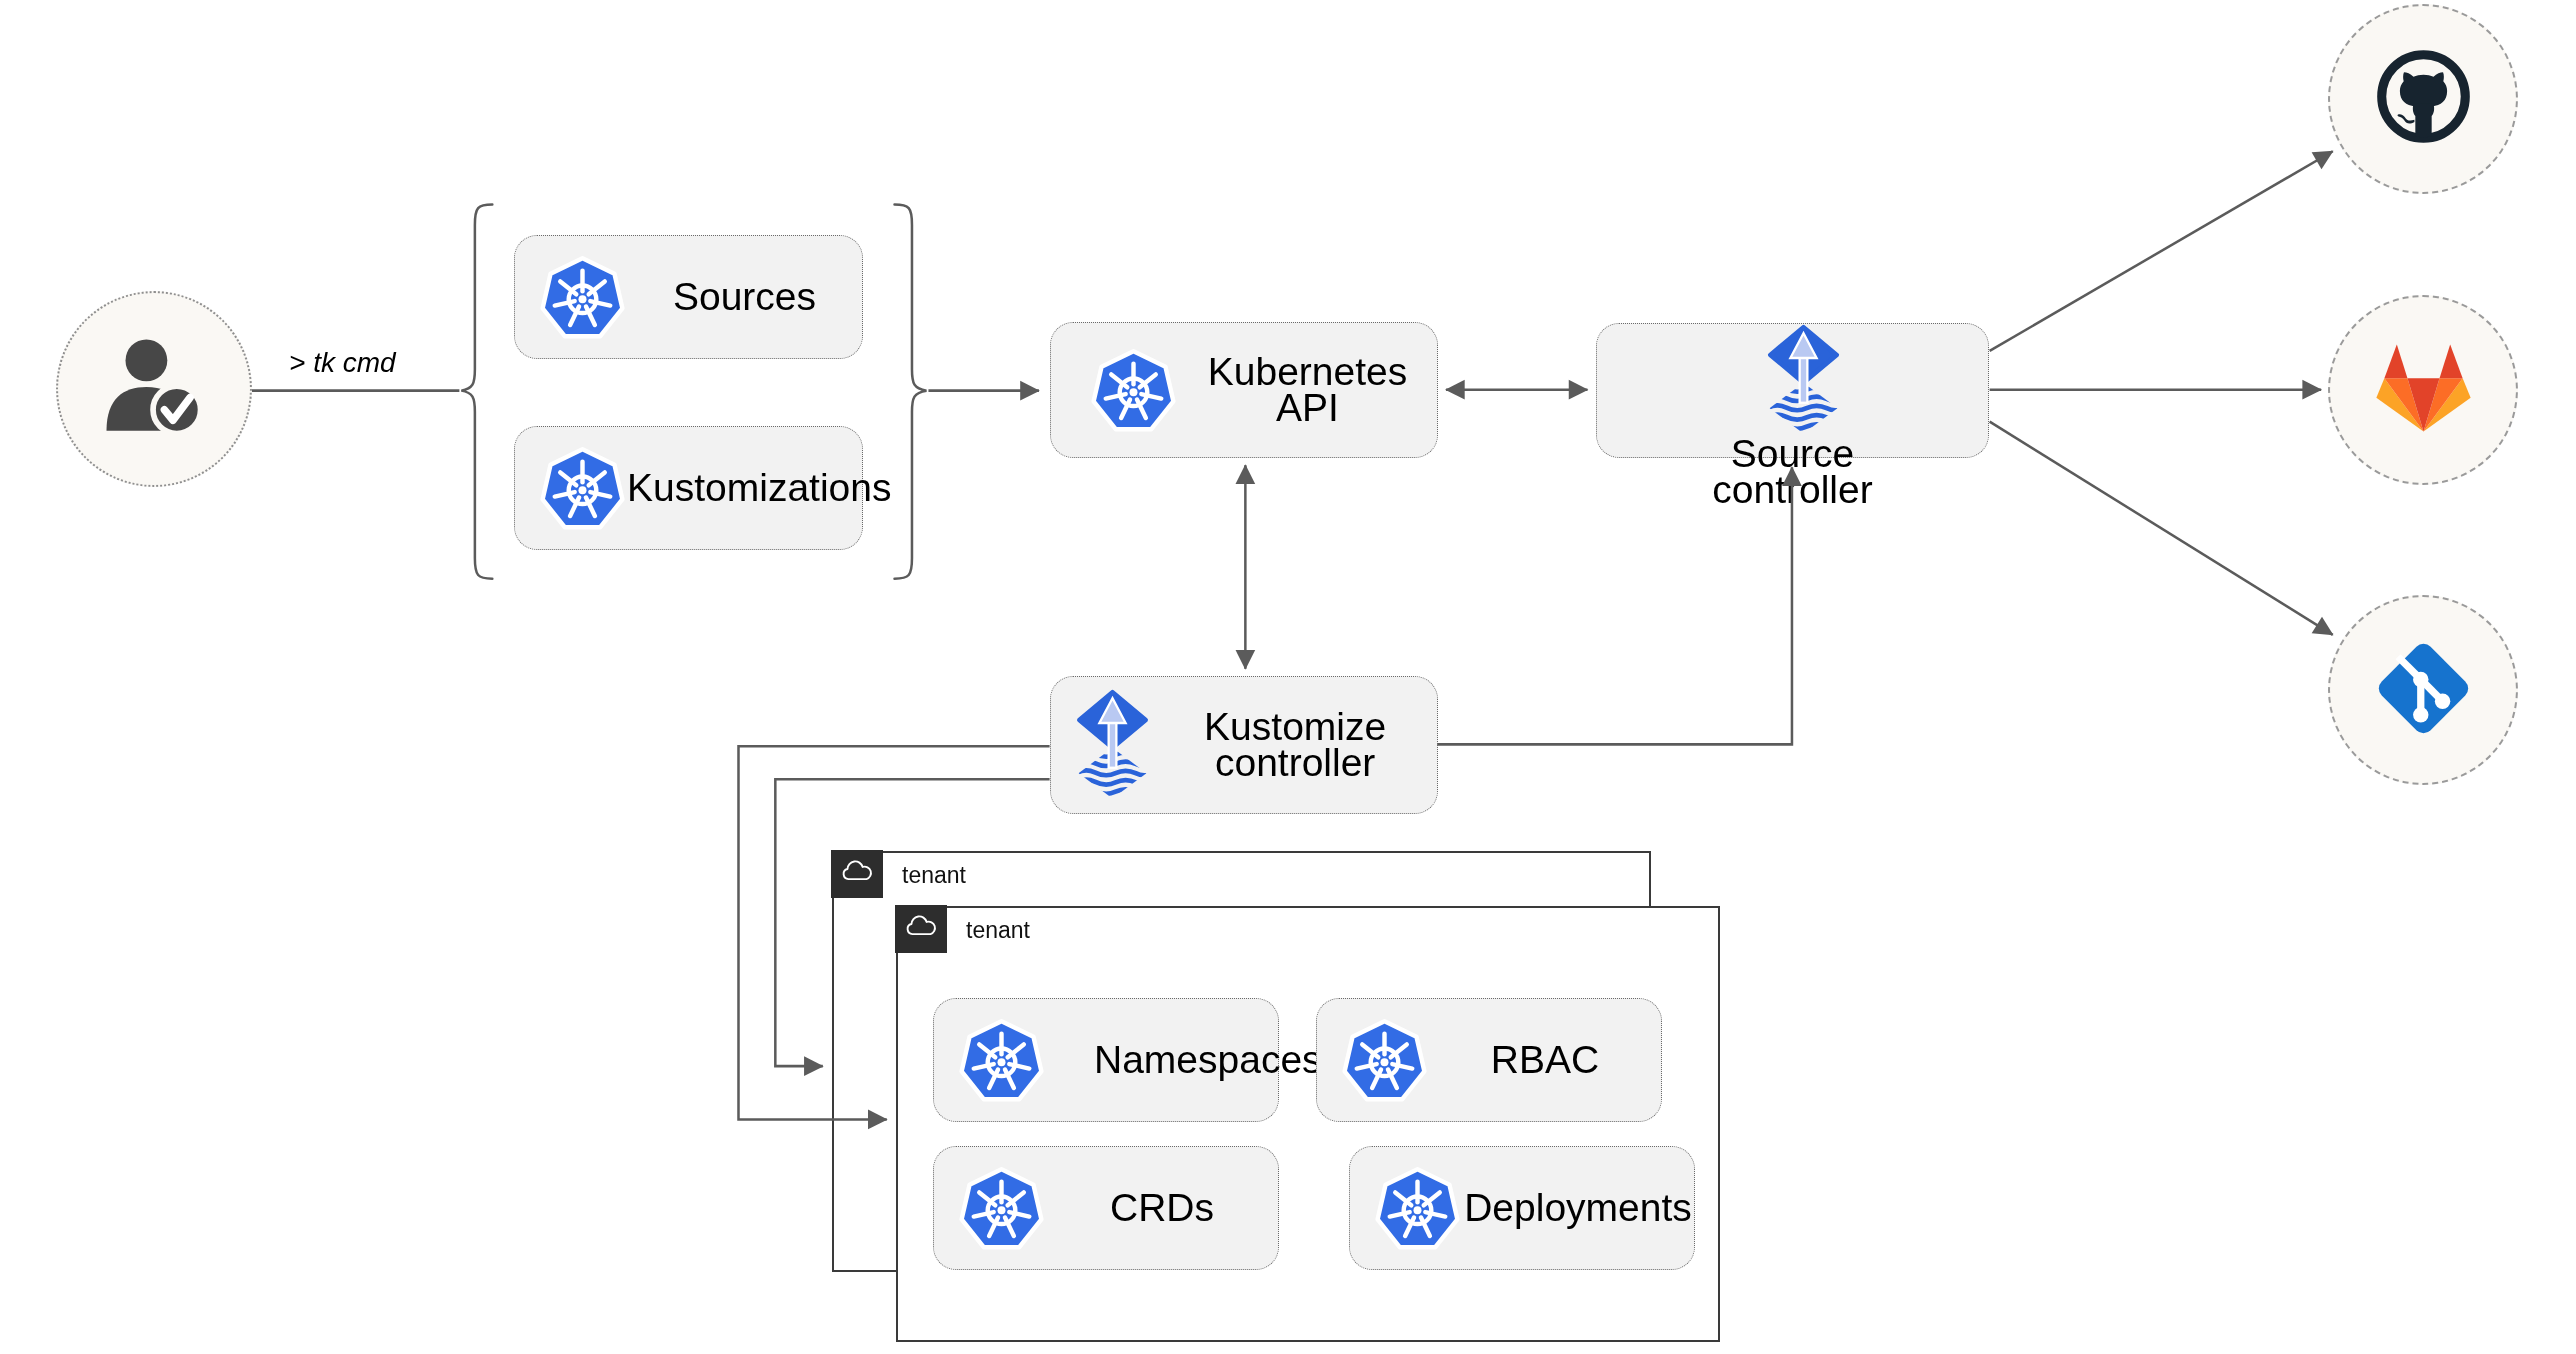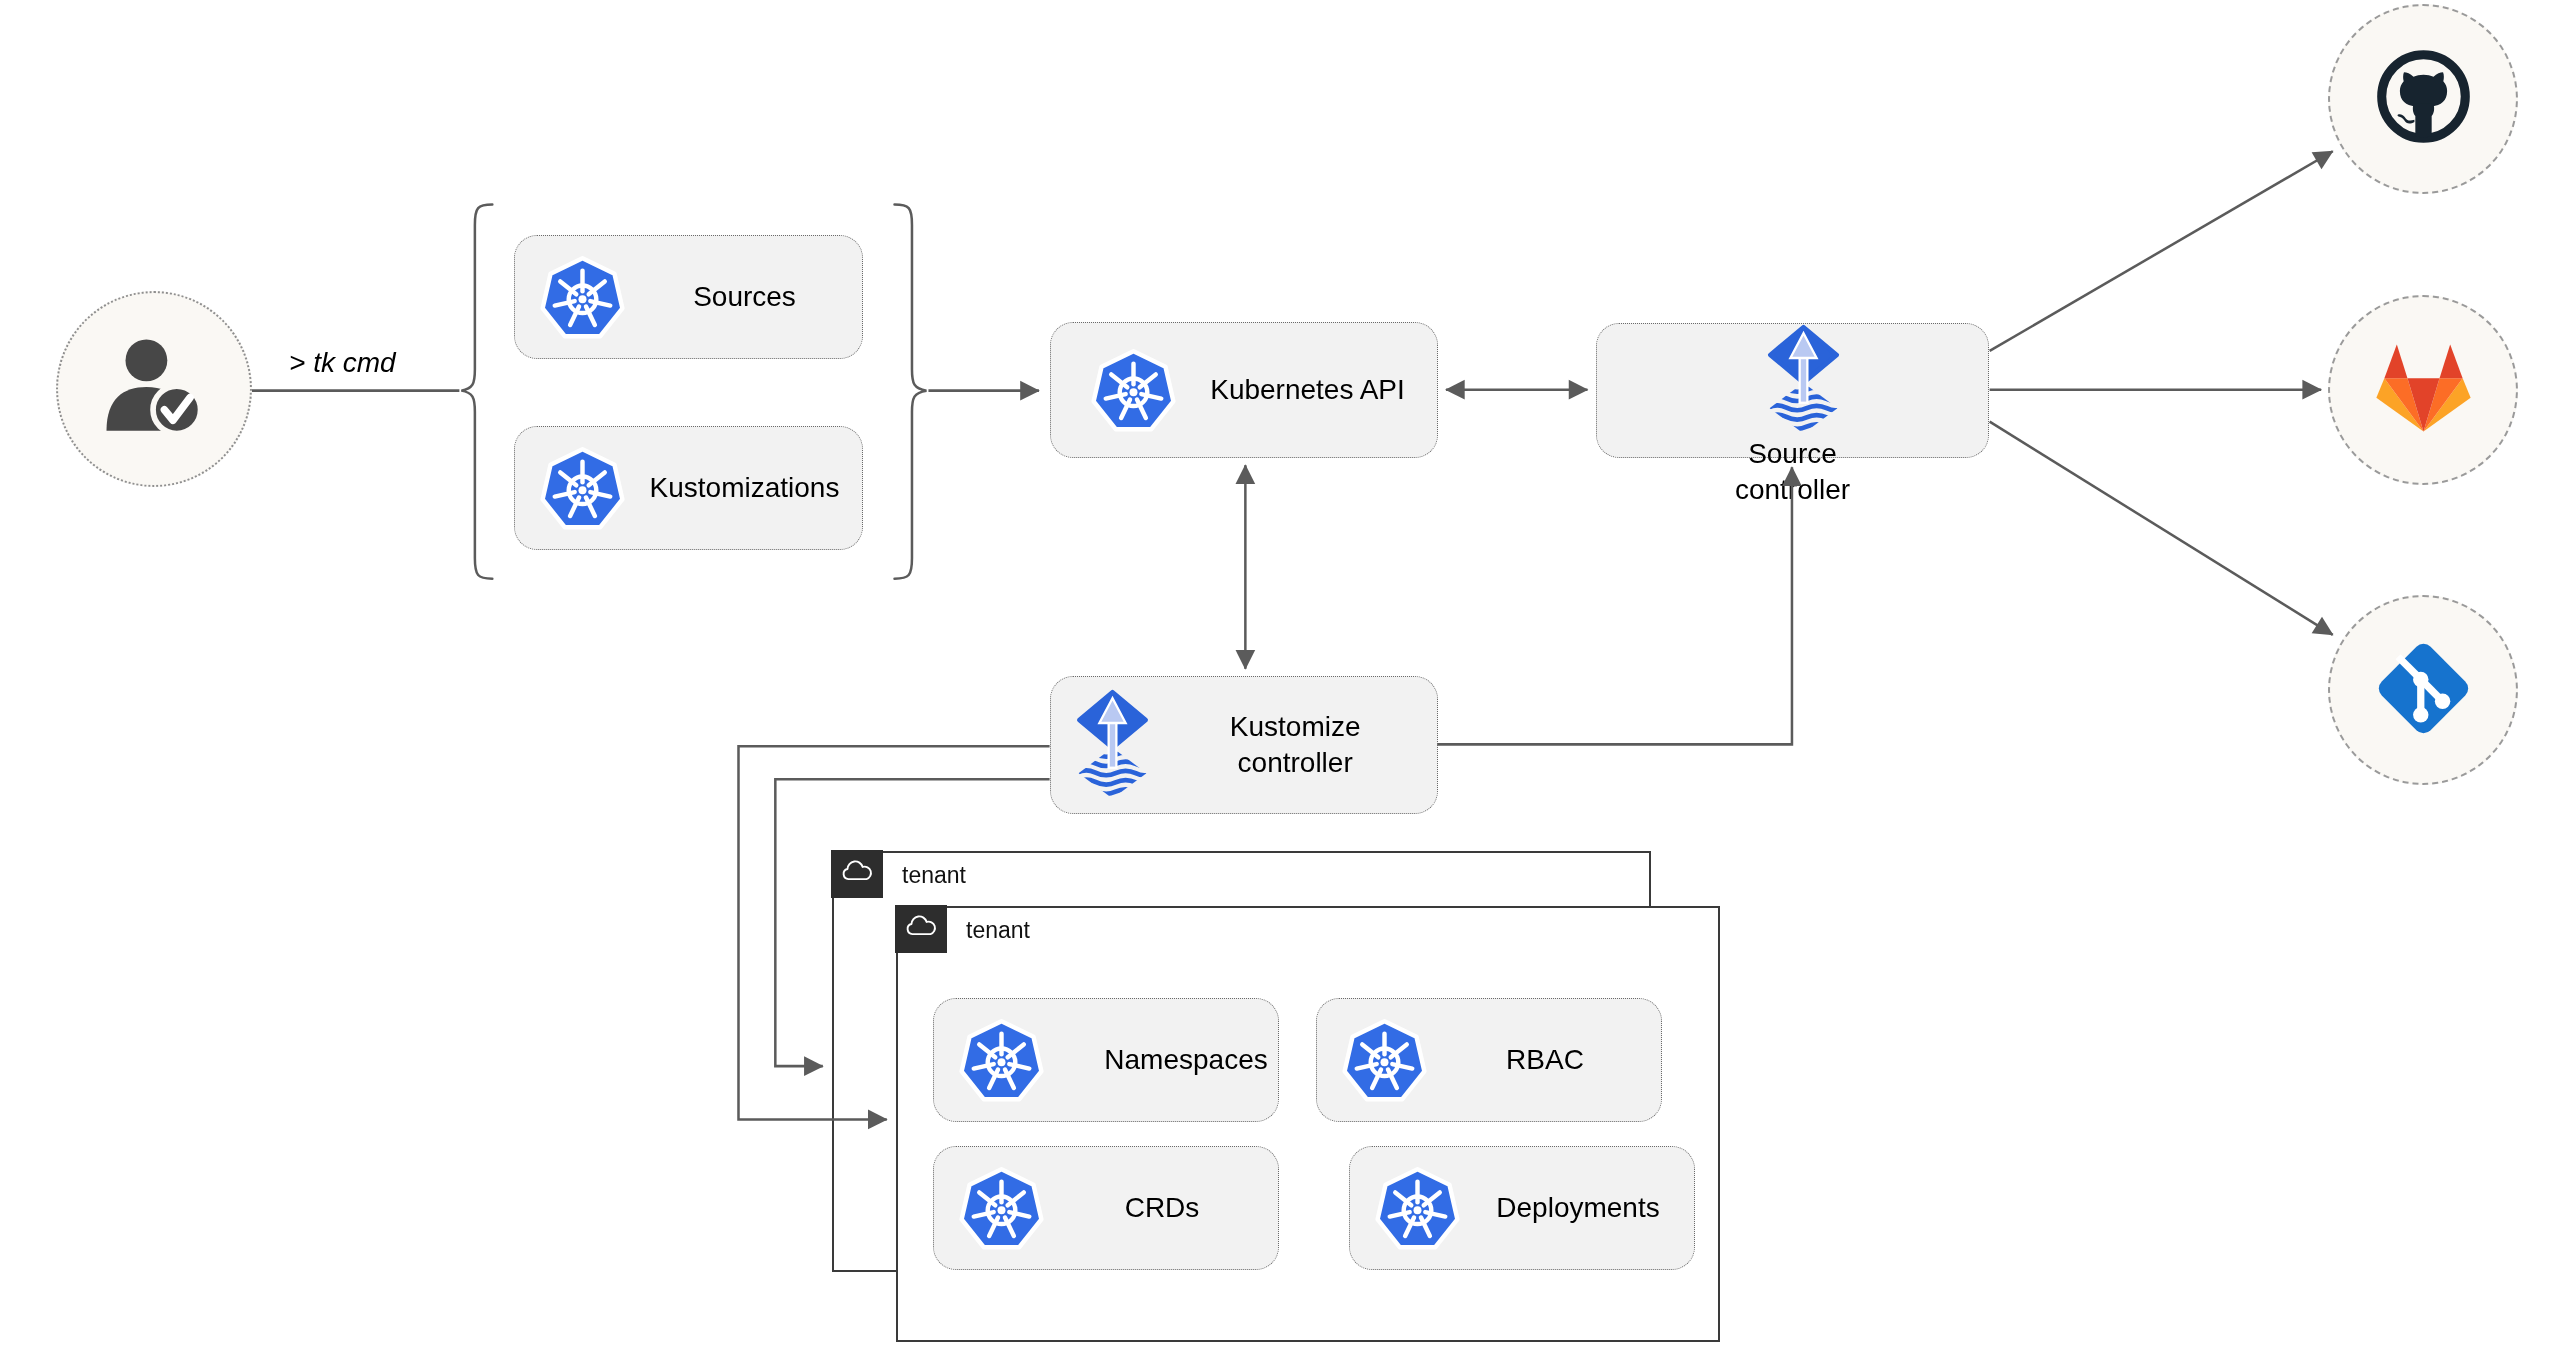--- a/index.html
+++ b/index.html
@@ -5,21 +5,21 @@
   html,body{margin:0;padding:0;background:#ffffff;}
   body{font-family:"Liberation Sans", sans-serif; color:#000;}
   .canvas{position:relative;width:2576px;height:1355px;background:#fff;overflow:hidden;}
 
   
   .pill{position:absolute;background:#f2f2f2;border:1.9px dotted #6a6a6a;border-radius:23px;
         display:flex;align-items:center;z-index:3;box-sizing:border-box;}
   .pill .iconwrap{flex:none;display:flex;align-items:center;justify-content:center;}
   .pill .k8s{width:89px;height:89px;margin-left:23px;}
   .pill .flux{width:81px;height:112px;margin-left:21.3px;}
-  .pill .lbl{flex:1;text-align:center;font-size:28px;line-height:36px;white-space:pre-line;}
+  .pill .lbl{flex:1;text-align:center;font-size:39px;line-height:36px;white-space:pre-line;}
 
   
   .tenant{position:absolute;background:#ffffff;border:2.9px solid #3a3a3a;box-sizing:border-box;}
   .tenant .tab{position:absolute;left:-2.9px;top:-2.9px;width:52px;height:48px;background:#2d2d2d;
                display:flex;align-items:center;justify-content:center;}
   .tenant .tlabel{position:absolute;left:68px;top:8.7px;font-size:23px;color:#111;}
 
   
   .provider{position:absolute;width:190px;height:190px;border-radius:50%;
             border:2.9px dashed #9a9a9a;background:#faf8f4;display:flex;align-items:center;

